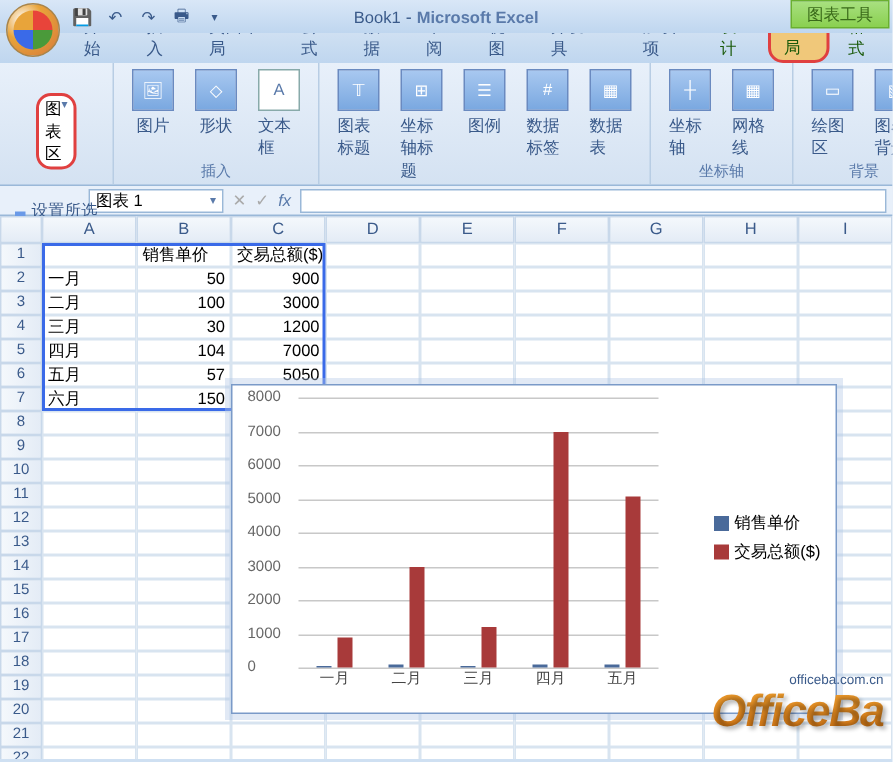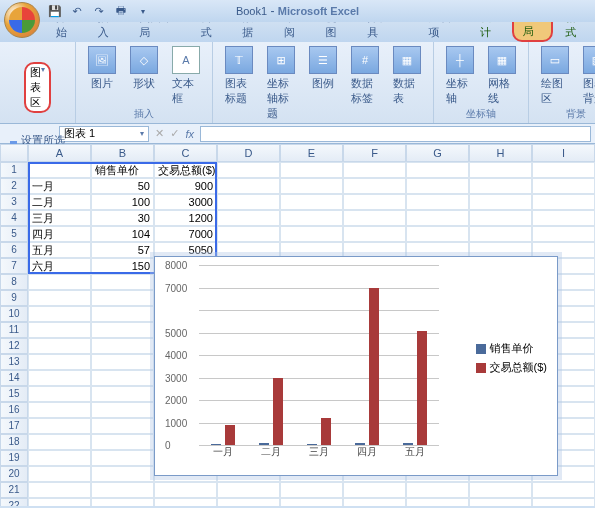--- a/index.html
+++ b/index.html
@@ -67,20 +67,21 @@
   <div class="qat">
     <span>💾</span>
     <span>↶</span>
     <span>↷</span>
     <span>🖶</span>
     <span class="chev">▾</span>
   </div>
   <div class="title-center">
     <span>Book1</span> - <b>Microsoft Excel</b>
   </div>
+  <div class="chart-tools">图表工具</div>
 </div>
 
 <div class="tabs">
   <div class="tab">开始</div>
   <div class="tab">插入</div>
   <div class="tab">页面布局</div>
   <div class="tab">公式</div>
   <div class="tab">数据</div>
   <div class="tab">审阅</div>
   <div class="tab">视图</div>
@@ -509,17 +510,22 @@
           <span class="sw" style="background:#a83a3a"></span>
           <span>交易总额($)</span>
         </div>
     </div>
   <div class="ytick" style="top: 188px; left: 10px; position: absolute;">0</div>
       <div class="ytick" style="top: 165.5px; left: 10px; position: absolute;">1000</div>
       <div class="ytick" style="top: 143px; left: 10px; position: absolute;">2000</div>
       <div class="ytick" style="top: 120.5px; left: 10px; position: absolute;">3000</div>
       <div class="ytick" style="top: 98px; left: 10px; position: absolute;">4000</div>
       <div class="ytick" style="top: 75.5px; left: 10px; position: absolute;">5000</div>
+      <div class="ytick" style="top: 53px; left: 10px; position: absolute;">6000</div>
       <div class="ytick" style="top: 30.5px; left: 10px; position: absolute;">7000</div>
       <div class="ytick" style="top: 8px; left: 10px; position: absolute;">8000</div>
     </div>
 
+  <div class="watermark">
+    <div class="t1">officeba.com.cn</div>
+    <div class="t2">OfficeBa</div>
+  </div>
 </div>
 
 </body></html>

